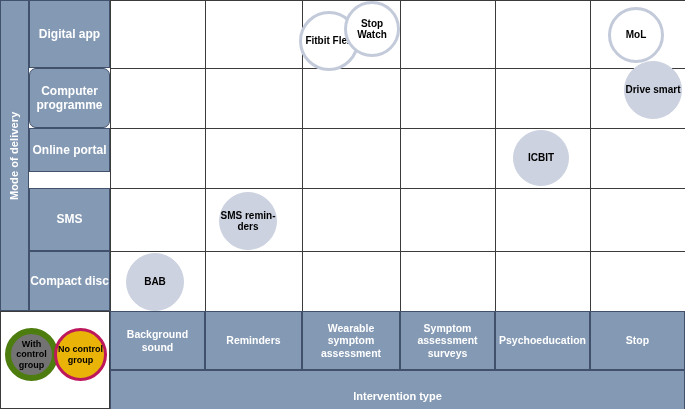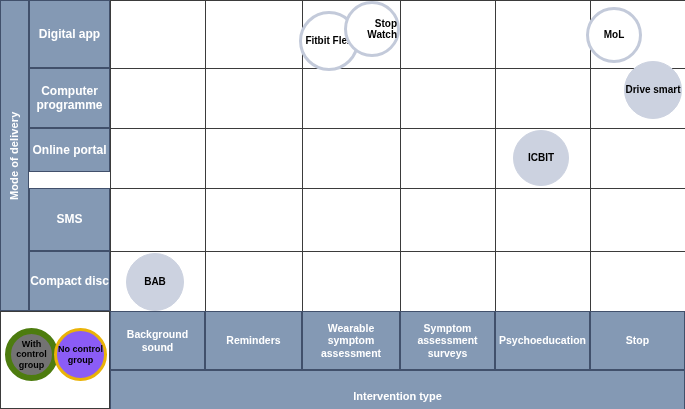--- a/index.html
+++ b/index.html
@@ -104,31 +104,31 @@
     align-items: center;
     justify-content: center;
     text-align: center;
     font-size: 9px;
     font-weight: bold;
     color: #000000;
     line-height: 1.15;
     box-sizing: border-box;
   }
   .legend-circle.filled { background: #737373; border: 6px solid #4d7c0f; }
-  .legend-circle.outline { background: #8b5cf6; border: 3px solid #eab308; }
+  .legend-circle.outline { background: #eab308; border: 3px solid #be185d; }
 </style>
 </head>
 <body>
 
 <div id="figure">
 
   <div class="abs axis-bar axis-title-v" style="left:0px; top:0px; width:29px; height:311px;">Mode of delivery</div>
 
   <div class="abs axis-bar row-head" style="left:29px; top:0px; width:81px; height:68px;">Digital app</div>
-  <div class="abs axis-bar row-head" style="left:29px; top:68px; width:81px; height:60px;">Computer programme</div>
+  <div class="abs axis-bar row-head" style="left:29px; top:68px; width:81px; height:60px;border-radius:7px;">Computer programme</div>
   <div class="abs axis-bar row-head" style="left:29px; top:128px; width:81px; height:44px;">Online portal</div>
   <div class="abs axis-bar row-head" style="left:29px; top:188px; width:81px; height:63px;">SMS</div>
   <div class="abs axis-bar row-head" style="left:29px; top:251px; width:81px; height:60px;">Compact disc</div>
 
   <div id="plot-area">
     <div id="grid-layer">
 
       <div class="abs grid-cell" style="left:0px;   top:0px;   width:95px; height:68px;"></div>
       <div class="abs grid-cell" style="left:95px;  top:0px;   width:97px; height:68px;"></div>
       <div class="abs grid-cell" style="left:192px; top:0px;   width:98px; height:68px;"></div>
@@ -160,29 +160,30 @@
       <div class="abs grid-cell" style="left:0px;   top:251px; width:95px; height:60px;"></div>
       <div class="abs grid-cell" style="left:95px;  top:251px; width:97px; height:60px;"></div>
       <div class="abs grid-cell" style="left:192px; top:251px; width:98px; height:60px;"></div>
       <div class="abs grid-cell" style="left:290px; top:251px; width:95px; height:60px;"></div>
       <div class="abs grid-cell" style="left:385px; top:251px; width:95px; height:60px;"></div>
       <div class="abs grid-cell" style="left:480px; top:251px; width:95px; height:60px;"></div>
     </div>
 
     <div class="bubble outline" style="left:188px; top:10px; width:60px; height:60px;">Fitbit Flex</div>
 
-    <div class="bubble outline" style="left:233px; top:0px; width:56px; height:56px;text-align:right;">Stop Watch</div>
-
-    <div class="bubble outline" style="left:475px; top:6px; width:56px; height:56px;text-align:right;">MoL</div>
+    <div class="bubble outline" style="left:233px; top:0px; width:56px; height:56px;">Stop Watch</div>
+
+    <div class="bubble outline" style="left:497px; top:6px; width:56px; height:56px;text-align:right;">MoL</div>
 
 
     <div class="bubble filled" style="left:513px; top:60px; width:58px; height:58px;">Drive smart</div>
 
     <div class="bubble filled" style="left:402px; top:129px; width:56px; height:56px;">ICBIT</div>
 
+    <div class="bubble filled" style="left:108px; top:191px; width:58px; height:58px;">SMS remin-ders</div>
 
     <div class="bubble filled" style="left:15px; top:252px; width:58px; height:58px;">BAB</div>
   </div>
 
   <div id="legend-box">
     <div class="legend-circle filled" style="left:4px; top:16px; width:53px; height:53px;">With control group</div>
     <div class="legend-circle outline" style="left:53px; top:16px; width:53px; height:53px;">No control group</div>
   </div>
 
   <div class="abs axis-bar col-head" style="left:110px; top:311px; width:95px; height:59px;">Background sound</div>

